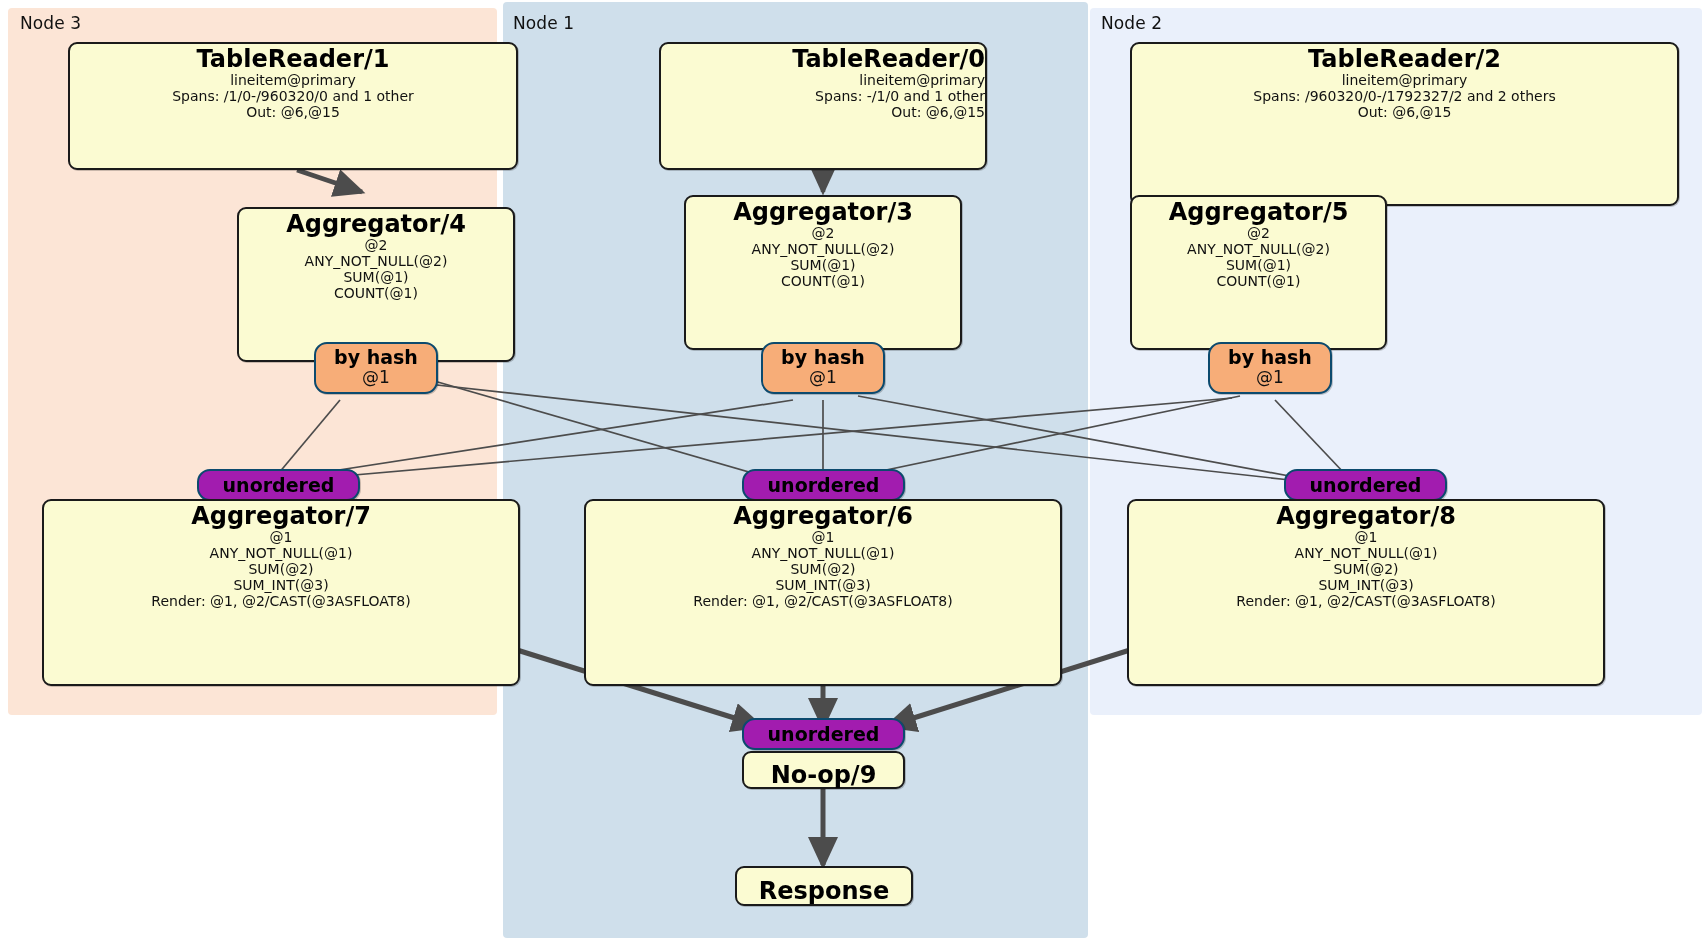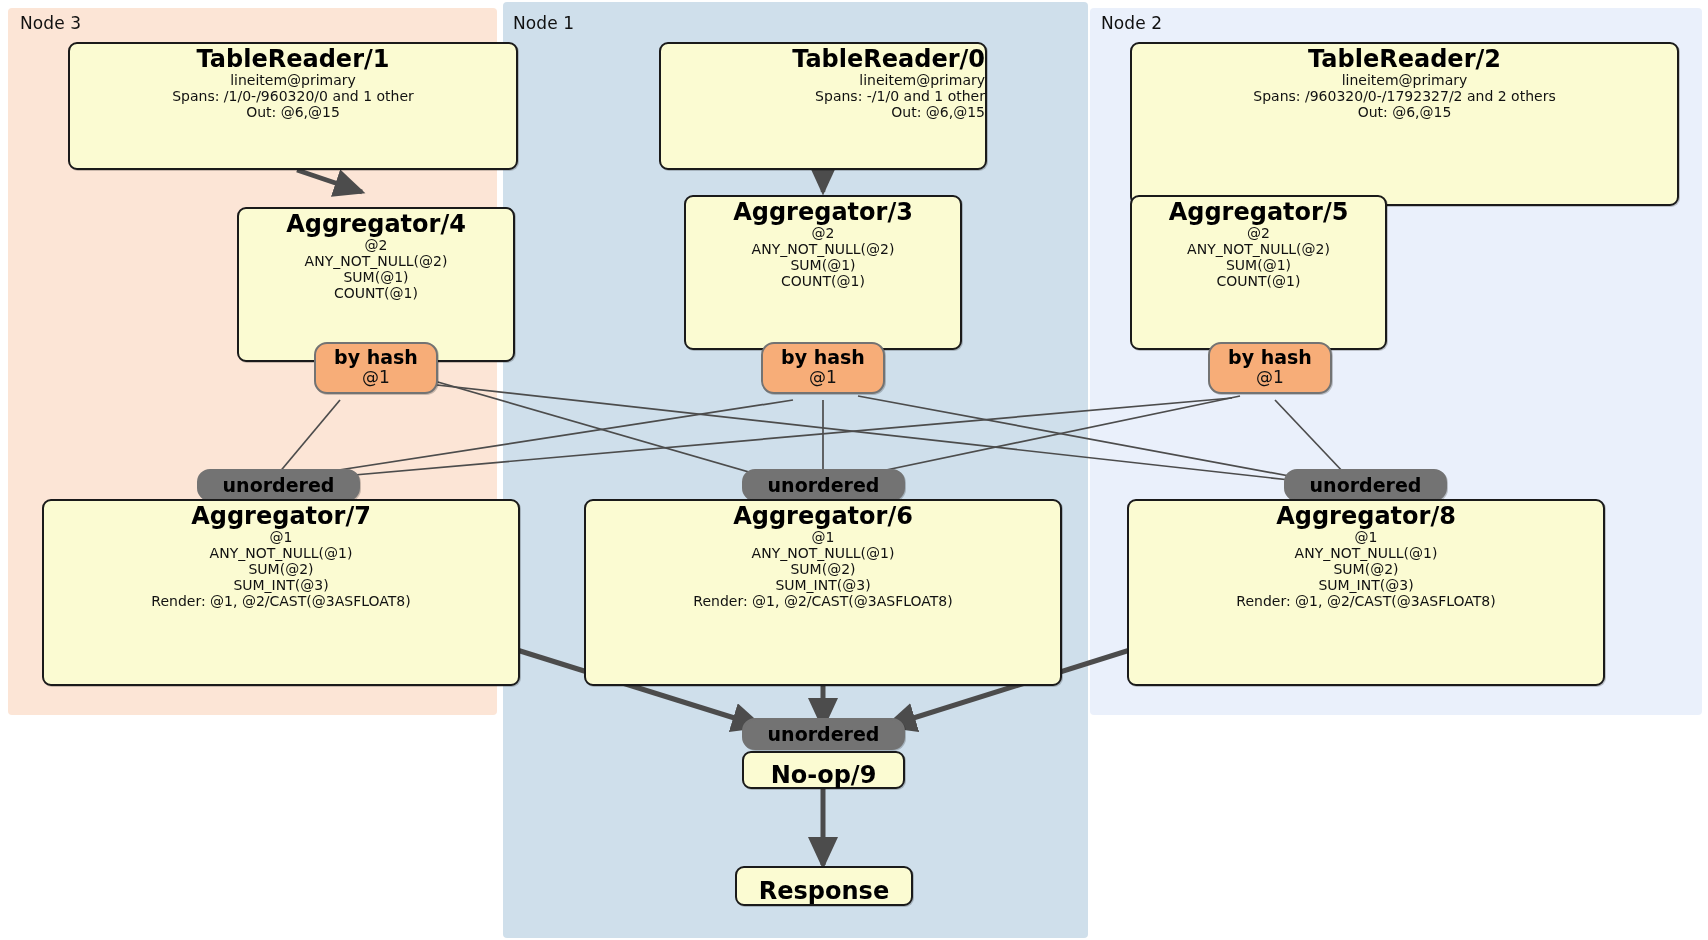--- a/index.html
+++ b/index.html
@@ -17,27 +17,27 @@
   
   .box{position:absolute;background:#fbfbd2;border:2px solid #1a1a1a;border-radius:9px;
        box-sizing:border-box;text-align:center;line-height:1.135;
        box-shadow:1px 1px 0 rgba(0,0,0,.20);}
   .box .t{display:block;font-weight:bold;font-size:24px;color:#000;padding-top:2px;}
   .box .l{display:block;font-size:14px;color:#111;}
   .box.compact{display:flex;align-items:center;justify-content:center;}
   .box.compact .t{padding-top:0;margin-top:12px;}
 
   
-  .pill{position:absolute;box-sizing:border-box;border:2px solid #737373;
+  .pill{position:absolute;box-sizing:border-box;border:2px solid #0c4a6e;
         border-radius:13px;text-align:center;line-height:1.1;
         box-shadow:1px 1px 0 rgba(0,0,0,.20);}
   .pill .t{display:block;font-weight:bold;font-size:19px;color:#000;}
   .pill .l{display:block;font-size:17px;color:#111;}
   .pill.hash{background:#f7ad78;}
-  .pill.unord{background:#737373;display:flex;align-items:center;justify-content:center;}
+  .pill.unord{background:#a21caf;display:flex;align-items:center;justify-content:center;}
 </style>
 </head>
 <body>
 
 <div id="stage">
 
   <div class="panel" style="left:8px;top:8px;width:489px;height:707px;background:#fce5d6;"></div>
   <div class="panel-label" style="left:20px;top:13px;">Node 3</div>
 
   <div class="panel" style="left:503px;top:2px;width:585px;height:936px;background:#cfdfeb;"></div>

